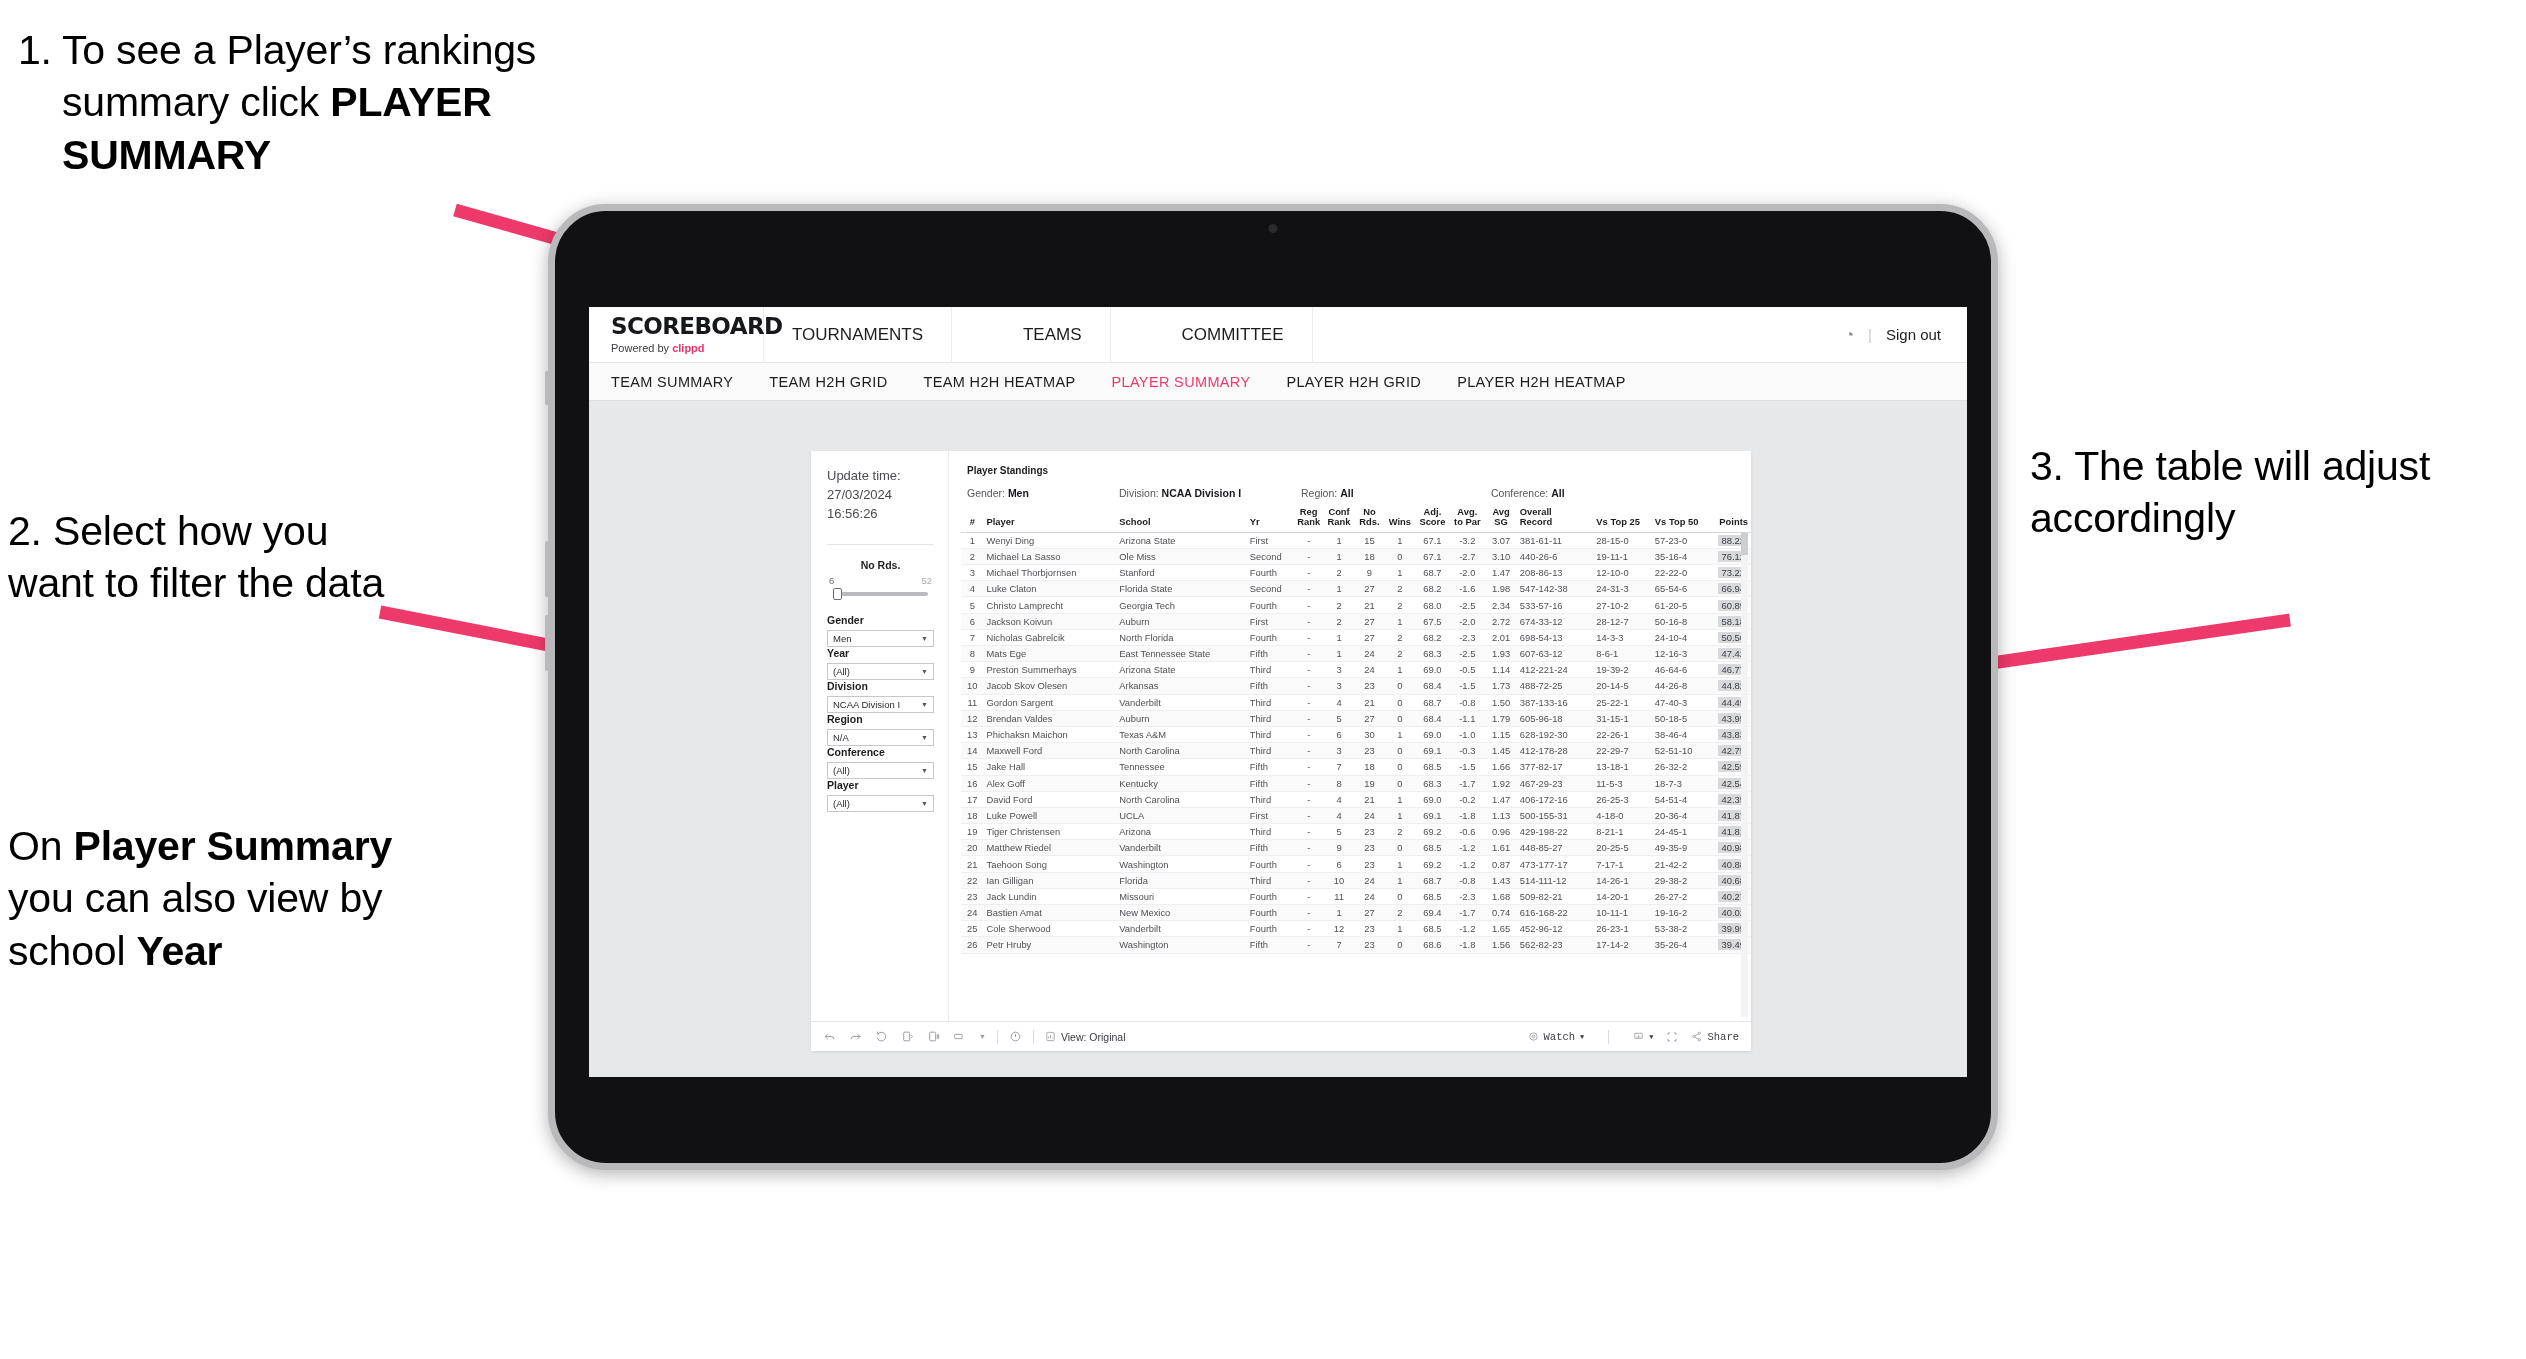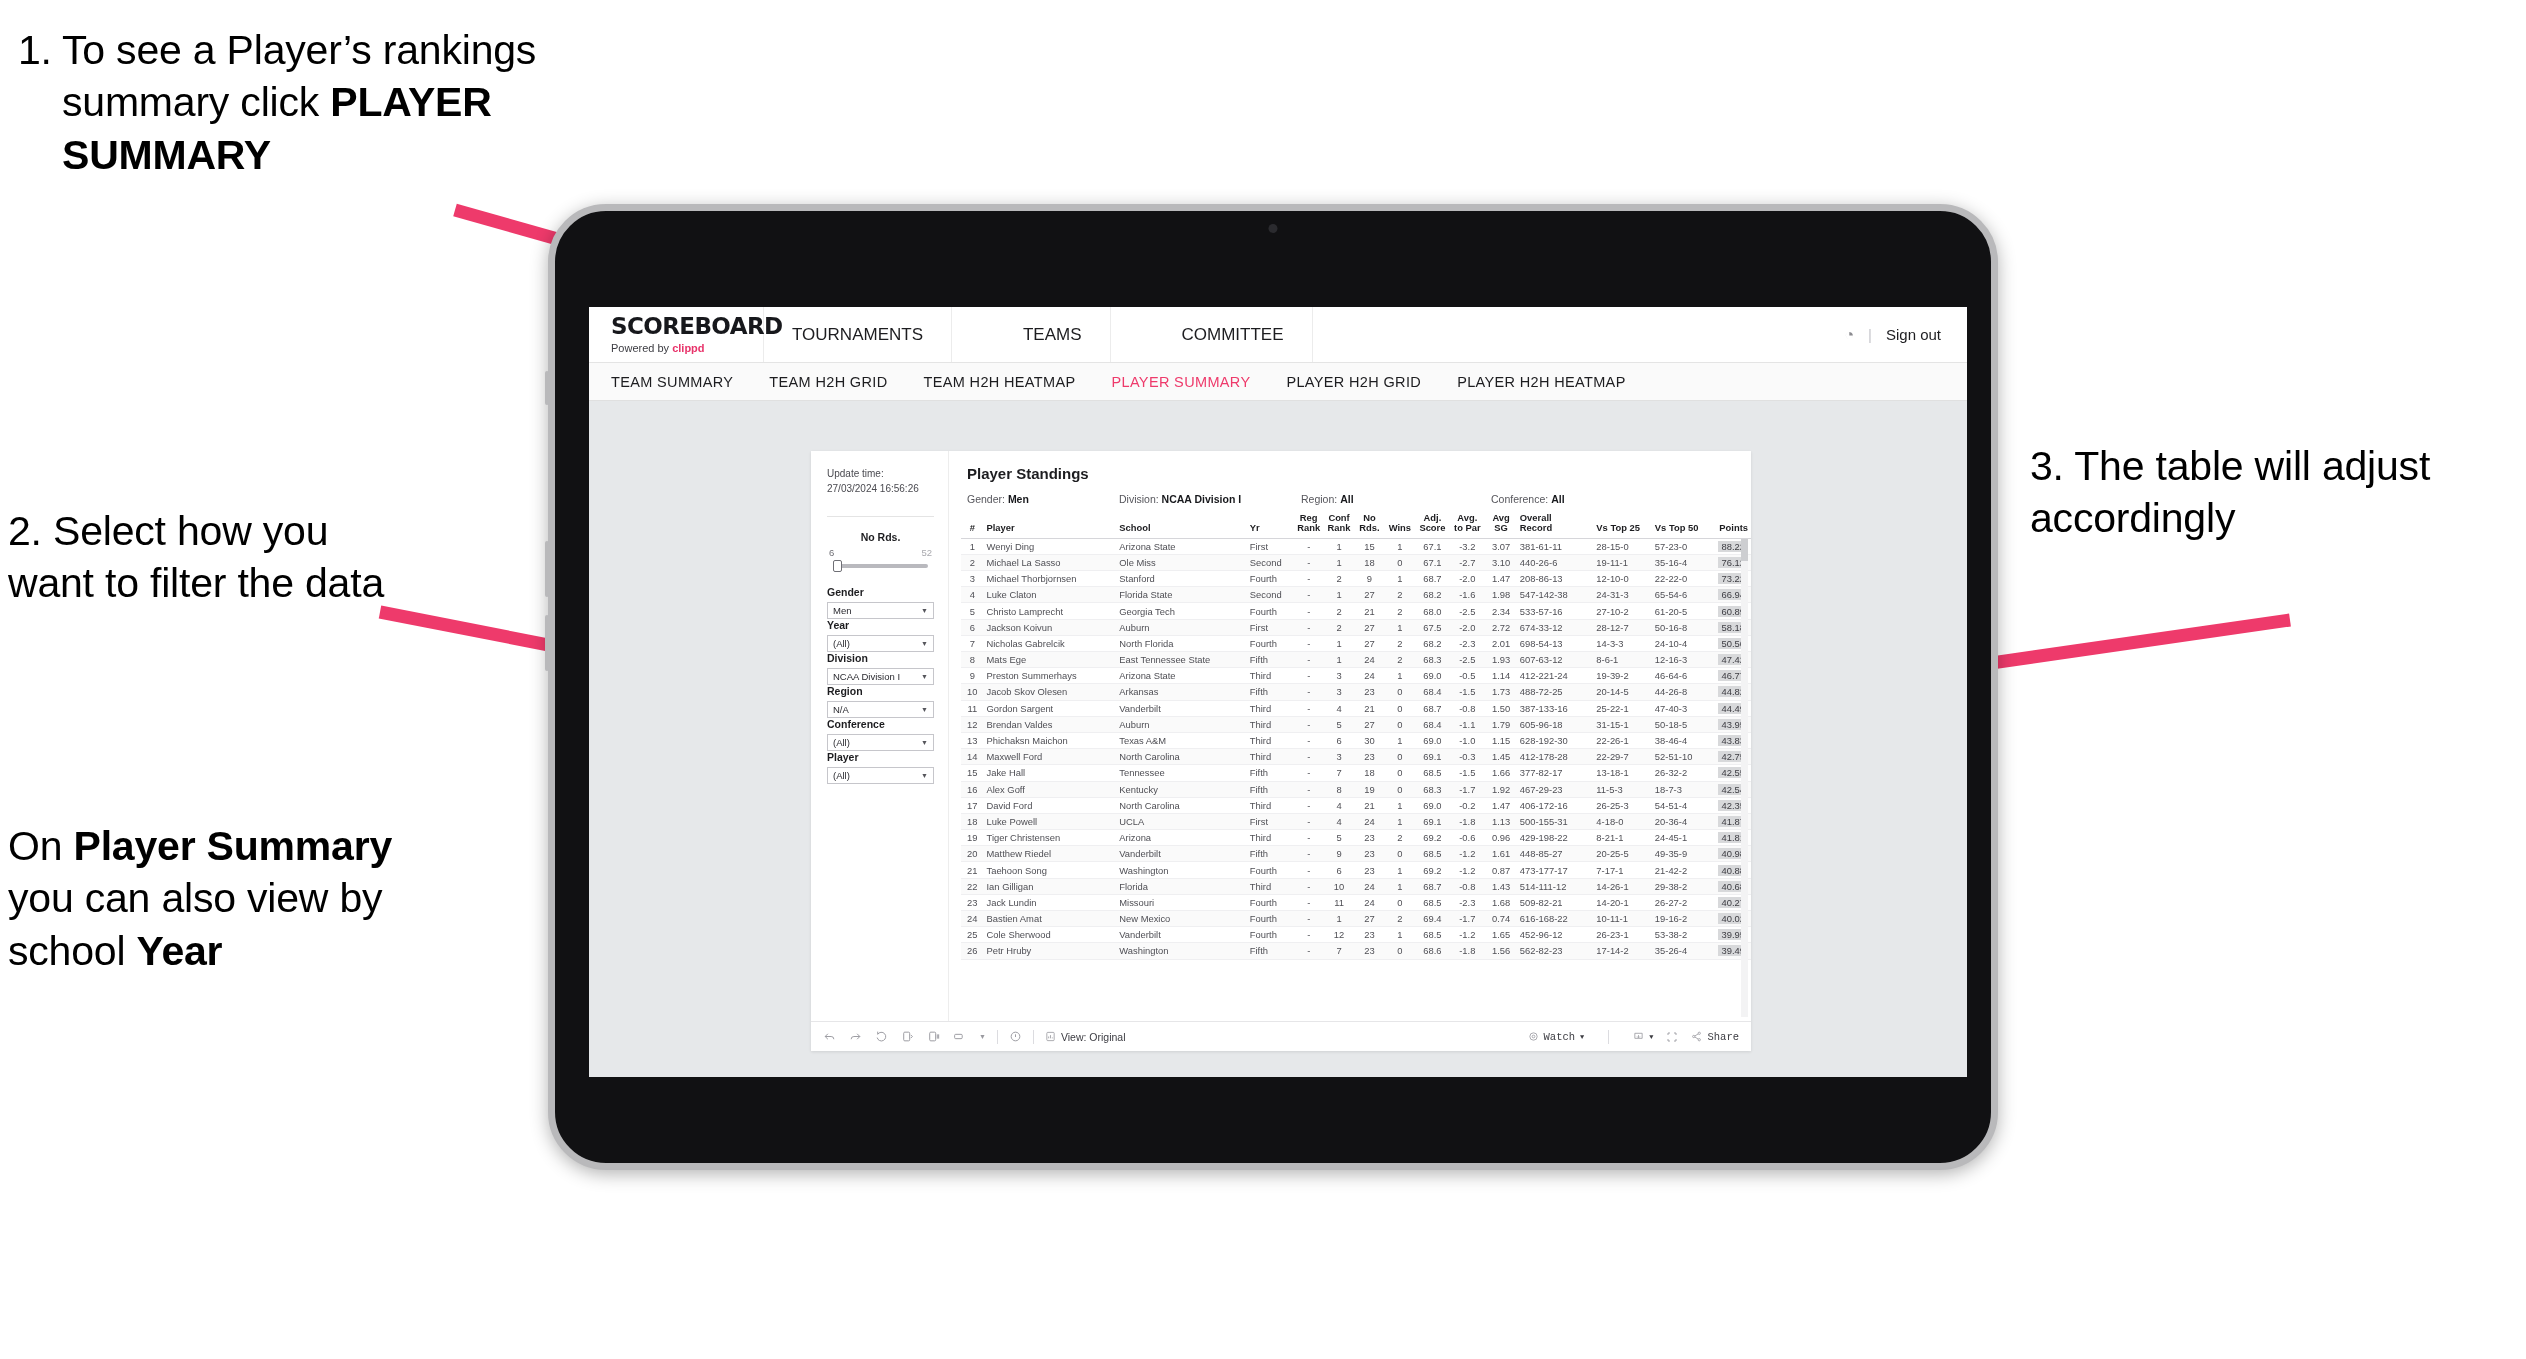--- a/index.html
+++ b/index.html
@@ -71,40 +71,40 @@
   
   .canvas { position:relative; height:calc(100% - 94px); background:#e6e8ea; }
 
   
   .viz { position:absolute; left:222px; top:50px; width:940px; height:600px; background:#fff;
          box-shadow:0 1px 3px rgba(0,0,0,.10); display:flex; flex-direction:column; }
   .viz-body { flex:1; display:flex; min-height:0; }
 
   
   .rail { width:138px; border-right:1px solid #ededed; padding:16px 14px 0 16px; }
-  .rail .upd { font-size:10px; color:#4a4a50; line-height:1.45; }
+  .rail .upd { font-size:13px; color:#4a4a50; line-height:1.45; }
   .rail .hr { height:1px; background:#e4e4e4; margin:20px 0 14px 0; }
   .rail .slider-wrap { text-align:center; margin-bottom:18px; }
   .rail .slider-title { font-size:10.5px; color:#1d1d20; font-weight:600; margin-bottom:4px; }
   .rail .slider-vals { display:flex; justify-content:space-between; font-size:9.5px; color:#6d6d73; padding:0 2px; }
   .rail .slider-vals .hi { color:#a9a9ae; }
   .track { position:relative; height:4px; background:#b9b9be; border-radius:2px; margin:6px 6px 0 6px; }
   .knob { position:absolute; left:0px; top:-4px; width:9px; height:12px; border:1.5px solid #6f6f75;
           background:#fff; border-radius:2px; }
   .fgroup { }
   .flabel { font-size:10.5px; color:#1d1d20; font-weight:600; margin-bottom:4px; }
   .fselect { height:17px; border:1px solid #c6c6cb; background:#fff; display:flex; align-items:center;
              padding:0 5px; font-size:9.5px; color:#2a2a30; }
   .fselect .v { flex:1; overflow:hidden; white-space:nowrap; }
   .fselect .caret { font-size:7px; color:#55555b; }
 
   
   .pane { flex:1; min-width:0; display:flex; flex-direction:column; position:relative; }
   .pane-head { padding:14px 0 8px 18px; }
-  .pane-title { font-size:15px; font-weight:700; color:#1d1d20; }
+  .pane-title { font-size:10px; font-weight:700; color:#1d1d20; }
   .pane-filters { display:flex; margin-top:11px; font-size:10.5px; color:#56565c; }
   .pane-filters > div { white-space:nowrap; }
   .pane-filters b { color:#17181c; font-weight:700; }
   .pf0{ width:152px;} .pf1{ width:182px;} .pf2{ width:190px;}
 
   
   .tbl-wrap { flex:1; overflow:hidden; position:relative; padding-left:12px; }
   table.std { border-collapse:collapse; width:100%; font-size:9.4px; color:#4f4f55; table-layout:fixed; }
   table.std th { font-weight:700; color:#1d1d20; font-size:9.4px; vertical-align:bottom;
                  padding:0 3px 4px 3px; border-bottom:1px solid #d6d6da; line-height:1.1; }

